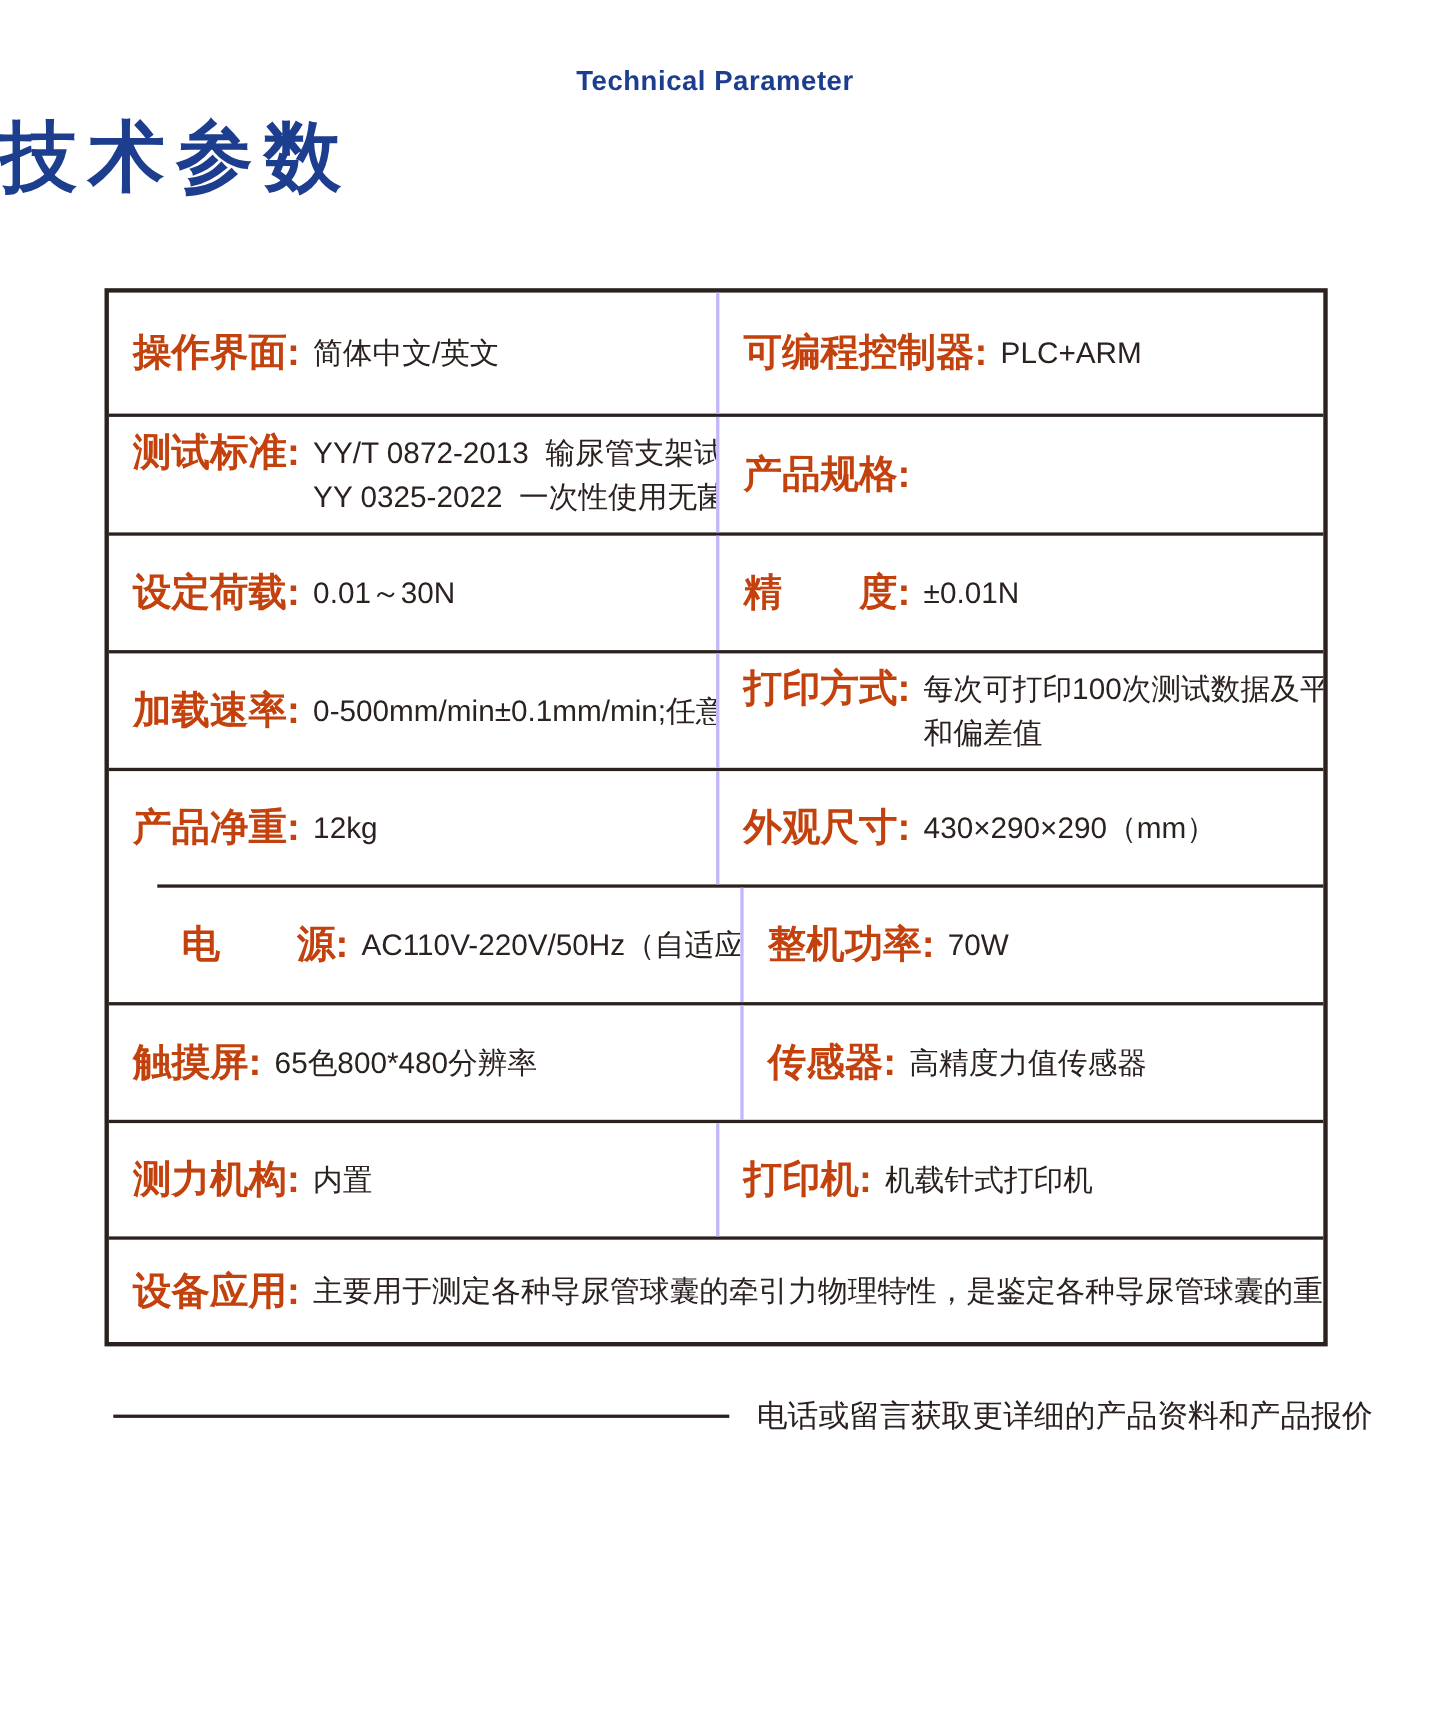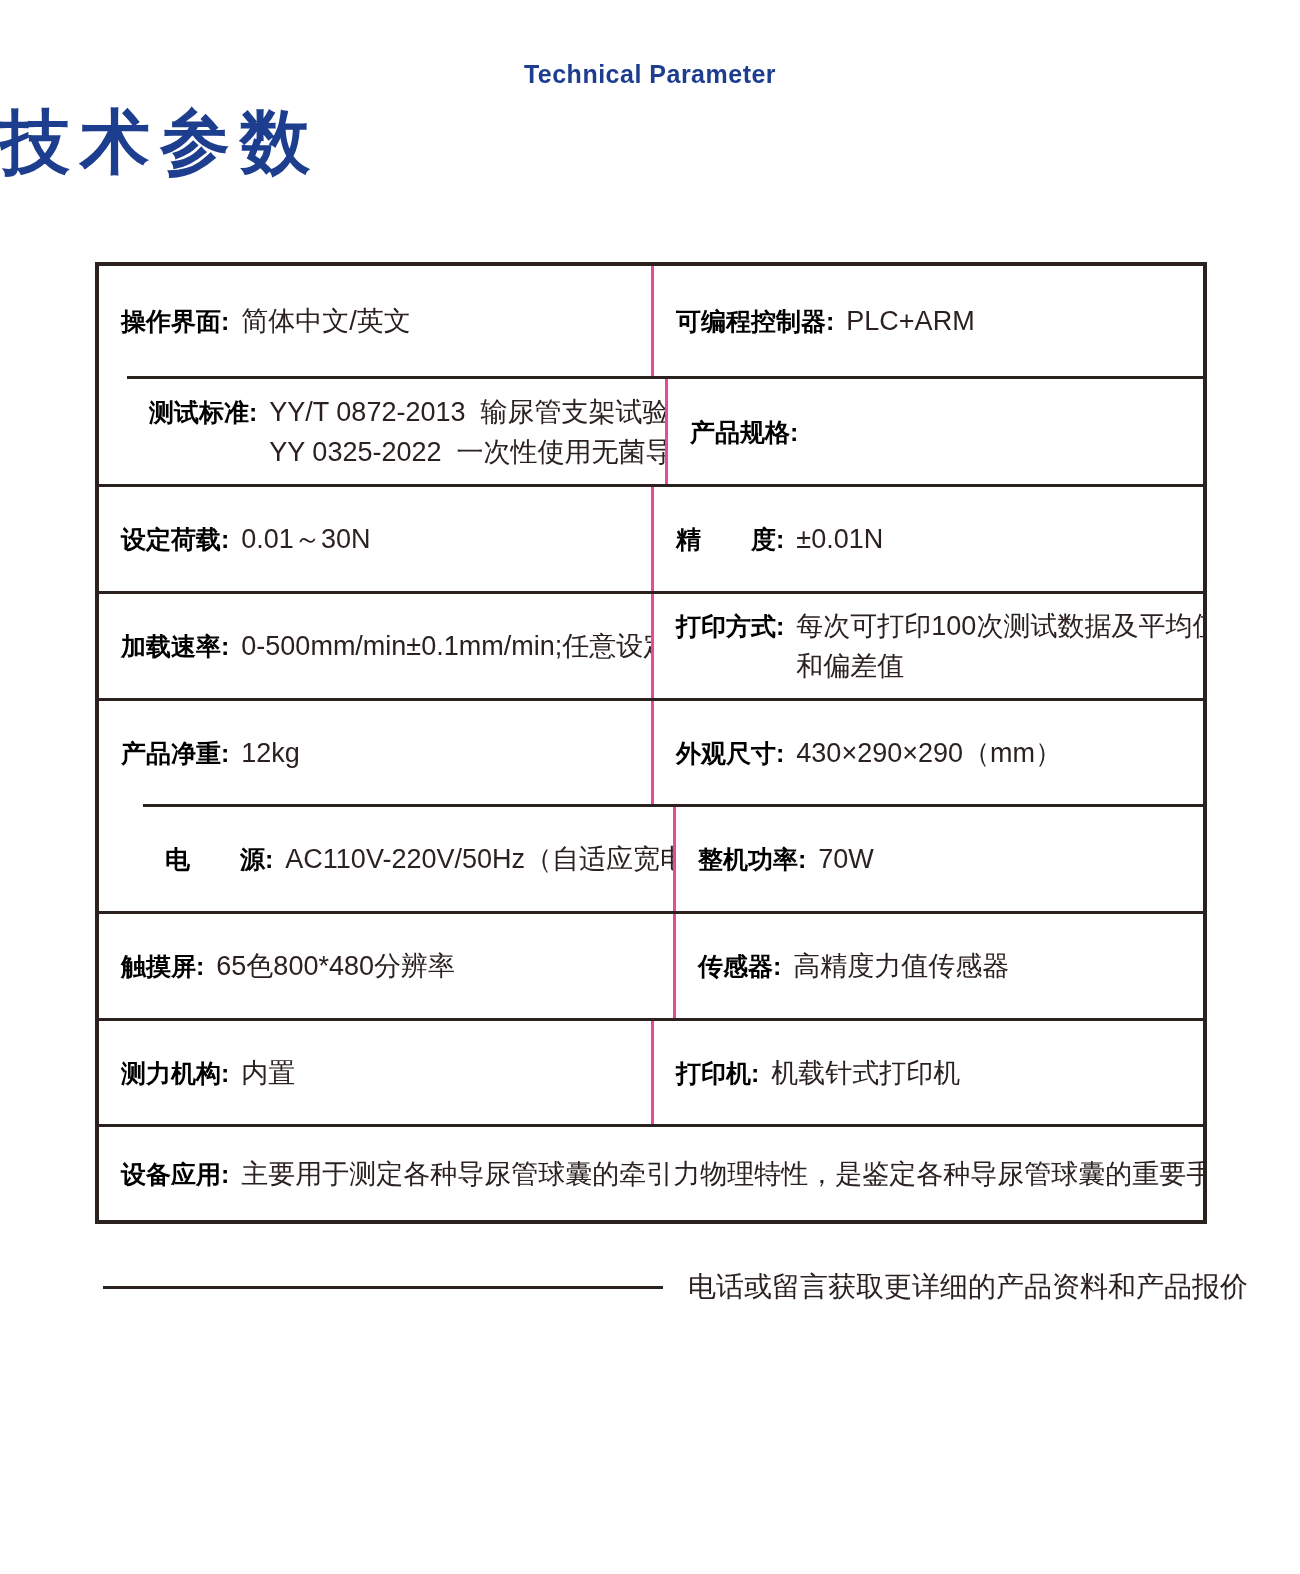--- a/index.html
+++ b/index.html
@@ -35,40 +35,40 @@
     box-sizing:border-box;
     background:#ffffff;
   }
   .grid-row{
     display:grid;
     grid-template-columns:1fr 1fr;
     box-sizing:border-box;
   }
   .grid-row + .grid-row{border-top:3px solid #2b2220;}
   .grid-row:nth-child(1){height:110px;}
-  .grid-row:nth-child(2){height:108px;margin-left:28px;}
+  .grid-row:nth-child(2){height:108px;}
   .grid-row:nth-child(3){height:107px;}
   .grid-row:nth-child(4){height:107px;}
   .grid-row:nth-child(5){height:106px;}
   .grid-row:nth-child(6){height:107px;margin-left:44px;}
   .grid-row:nth-child(7){height:107px;gap:44px;}
   .grid-row:nth-child(8){height:106px;}
   .grid-row:nth-child(9){height:96px;}
   .cell{
     display:flex;align-items:center;
     padding-left:22px;
     box-sizing:border-box;
     overflow:hidden;
   }
-  .cell.right{border-left:3px solid #ec4899;}
+  .cell.right{border-left:3px solid #c4b5fd;}
   .pair{display:flex;align-items:flex-start;}
   .label{
-    color:#000000;
+    color:#c2410c;
     font-weight:bold;
-    font-size:25px;
+    font-size:35px;
     line-height:40px;
     white-space:pre;
     margin-right:12px;
     flex-shrink:0;
   }
   .value{display:flex;flex-direction:column;}
   .line{
     font-size:27px;
     line-height:40px;
     color:#2b2220;

